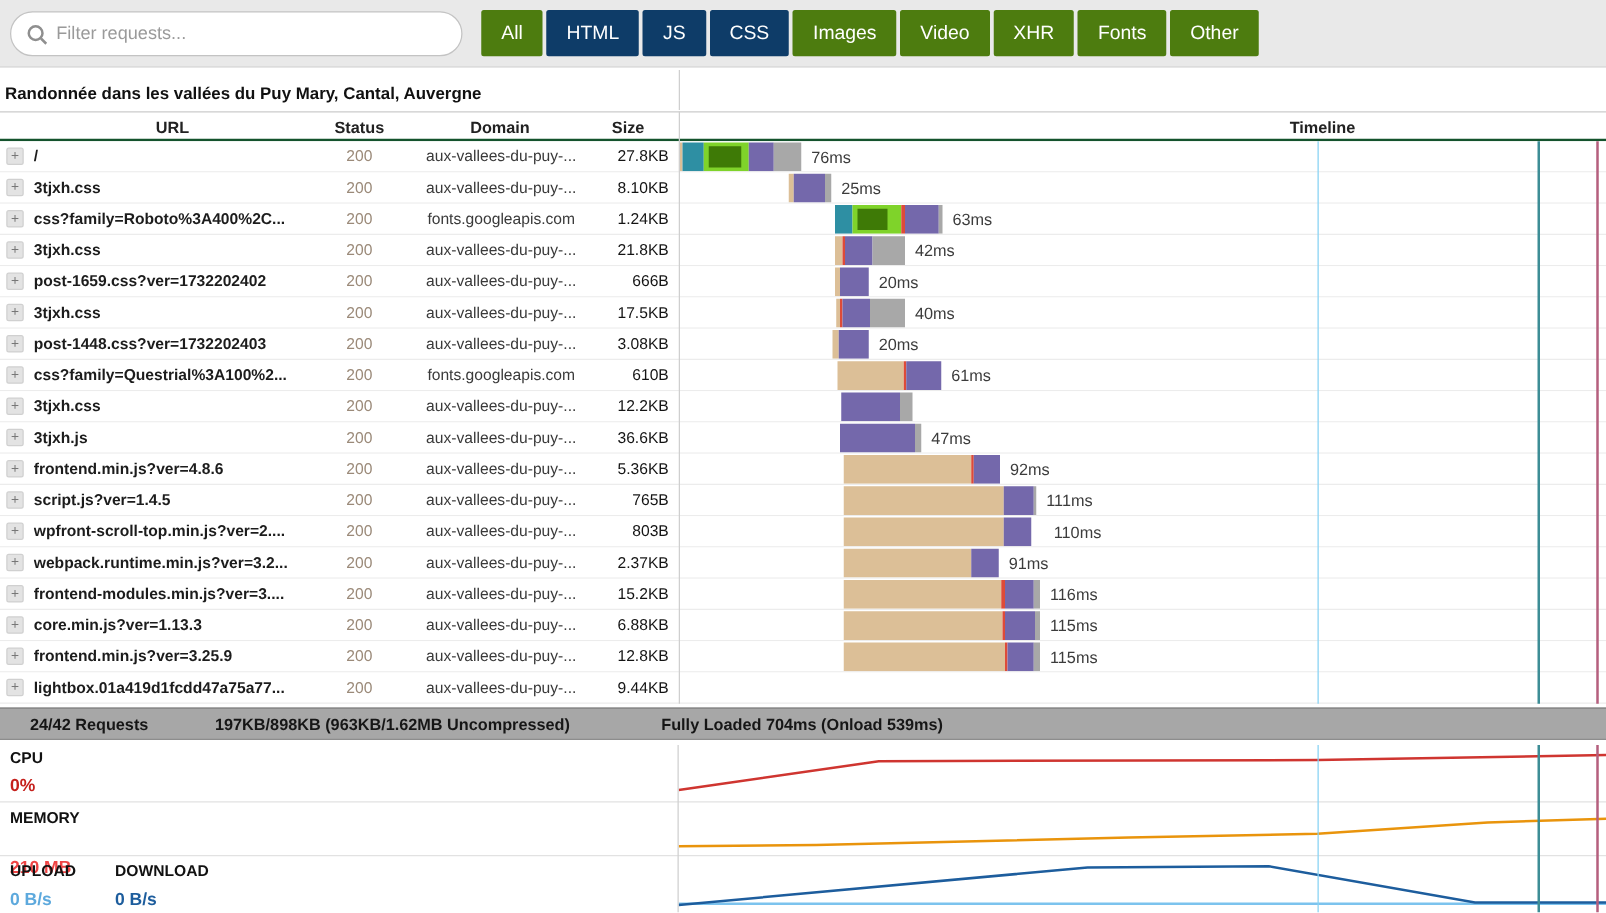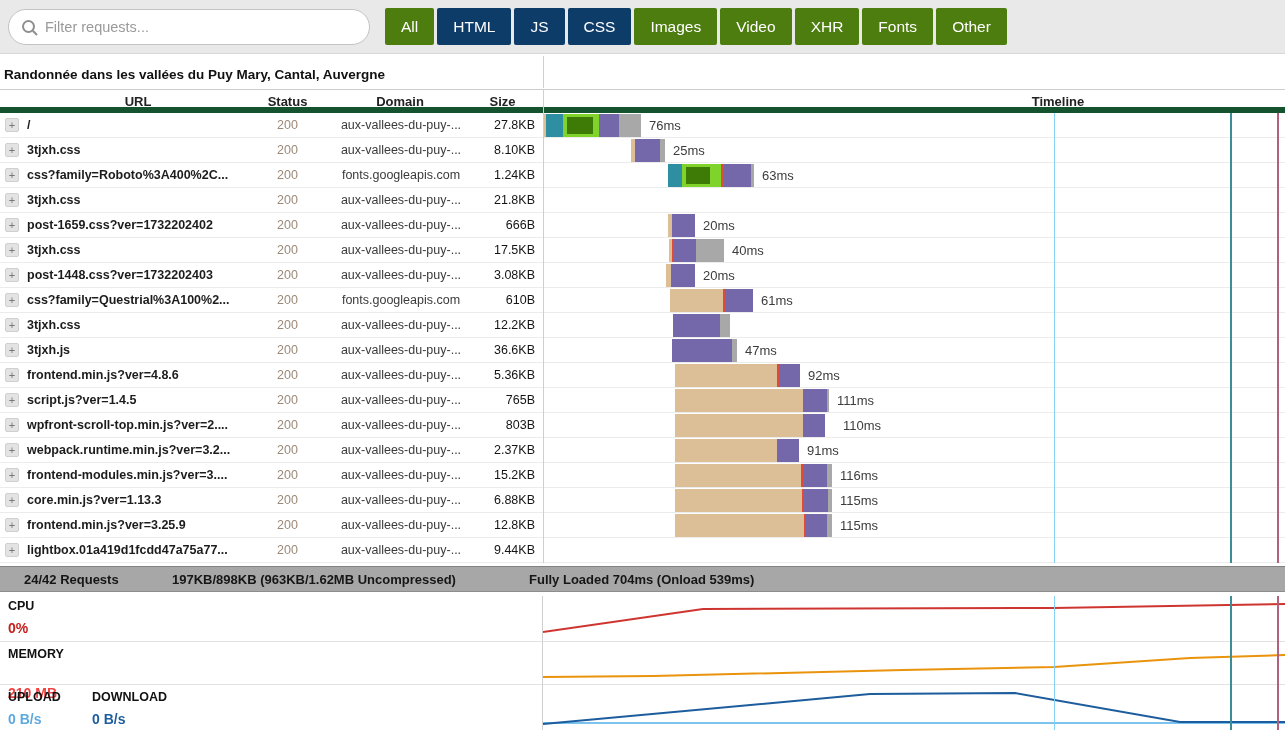--- a/index.html
+++ b/index.html
@@ -22,21 +22,21 @@
           color:#fff; font-size:15.5px; font-family:"Liberation Sans", sans-serif;
           background:#4d7c0f; cursor:pointer; }
   .fbtn.sel { background:#0e3c68; }
   .col-tick { position:absolute; width:1px; background:#cfcfcf; }
 
   
   .ptitle { position:absolute; left:4px; top:67px; font-size:13.5px; font-weight:bold; color:#111; }
 
   
   .thead { position:absolute; left:0; top:89px; width:1285px; height:24px;
-           border-top:1px solid #ccc; border-bottom:6px solid #14532d;
+           border-top:1px solid #ccc; border-bottom:2px solid #14532d;
            font-weight:bold; font-size:13px; color:#222; }
   .thead .h { position:absolute; top:4px; }
   .h-url      { left:26px;  width:224px; text-align:center; }
   .h-status   { left:250px; width:75px;  text-align:center; }
   .h-domain   { left:325px; width:150px; text-align:center; }
   .h-size     { left:470px; width:65px;  text-align:center; }
   .h-timeline { left:1018px; width:80px; text-align:center; }
 
   .rows { position:absolute; left:0; top:113px; width:1285px; }
   .row { position:relative; width:1285px; height:25px; border-bottom:1px solid #ececec;
@@ -161,20 +161,29 @@
         </div>
         <span class="bar-label" style="left: 219px;">63ms</span>
       </div>
     </div>
     <div class="row">
       <div class="c-plus">+</div>
       <div class="cell c-url">3tjxh.css</div>
       <div class="cell c-status">200</div>
       <div class="cell c-domain">aux-vallees-du-puy-...</div>
       <div class="cell c-size">21.8KB</div>
+      <div class="cell c-tl">
+        <div class="bar" style="left: 125px;">
+          <span class="seg" style="width: 6px; background: rgb(220, 191, 151);"></span>
+          <span class="seg" style="width: 2px; background: rgb(221, 75, 57);"></span>
+          <span class="seg" style="width: 22px; background: rgb(116, 104, 171);"></span>
+          <span class="seg" style="width: 26px; background: rgb(168, 168, 168);"></span>
+        </div>
+        <span class="bar-label" style="left: 189px;">42ms</span>
+      </div>
     </div>
     <div class="row">
       <div class="c-plus">+</div>
       <div class="cell c-url">post-1659.css?ver=1732202402</div>
       <div class="cell c-status">200</div>
       <div class="cell c-domain">aux-vallees-du-puy-...</div>
       <div class="cell c-size">666B</div>
       <div class="cell c-tl">
         <div class="bar" style="left: 125px;">
           <span class="seg" style="width: 4px; background: rgb(220, 191, 151);"></span>

